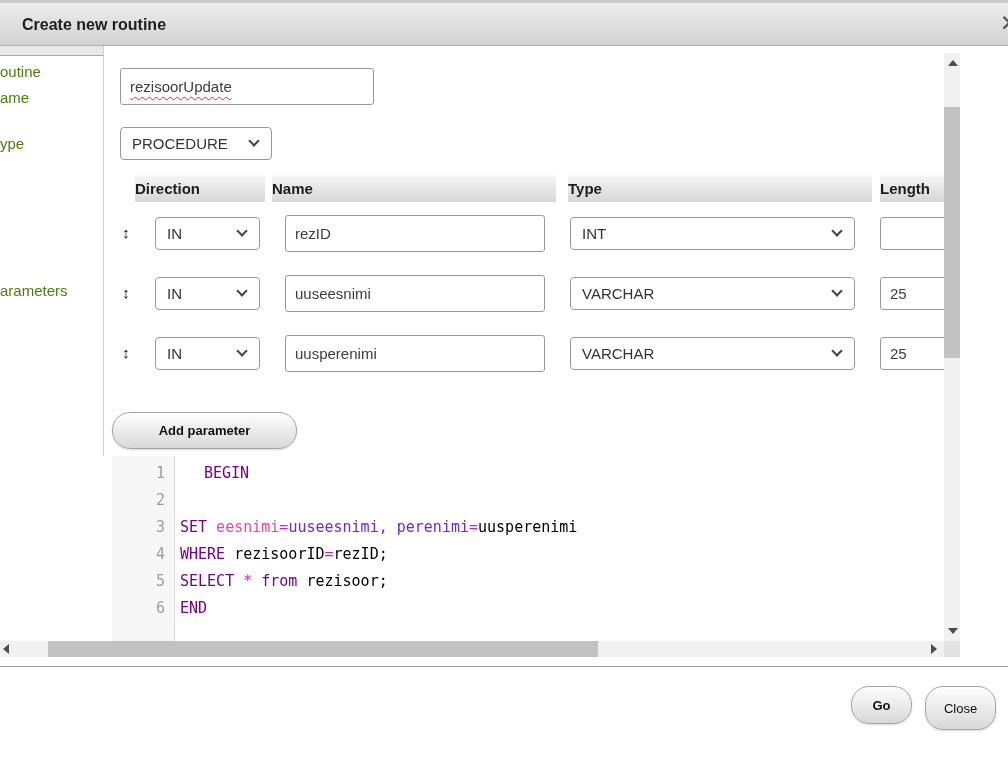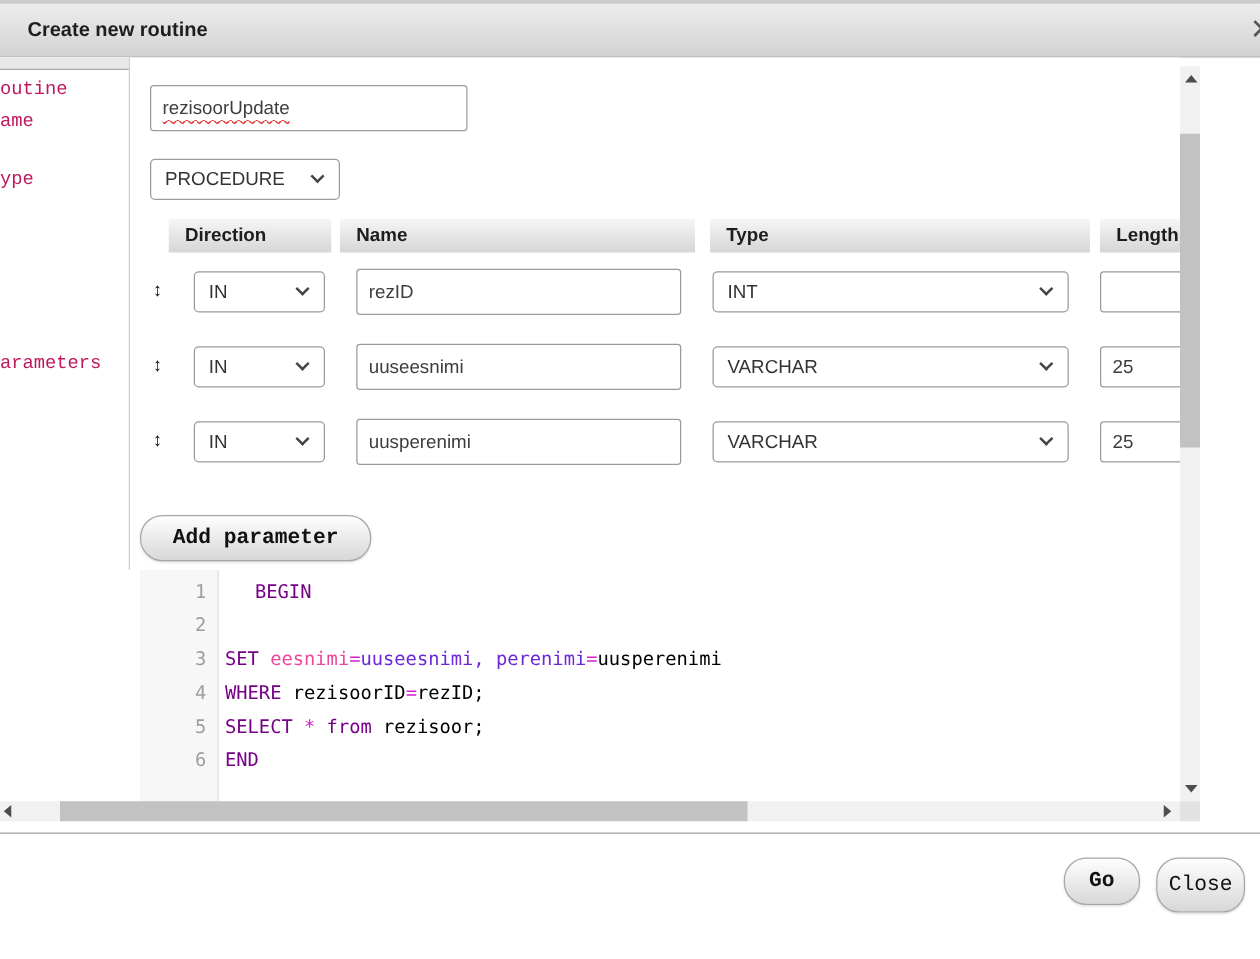--- a/index.html
+++ b/index.html
@@ -14,42 +14,42 @@
   .close-x { position:absolute; right:-11px; top:7px; font-size:23px; color:#555; cursor:pointer; }
 
   
   .content { position:absolute; left:0; top:46px; width:944px; height:595px;
              overflow:hidden; background:#fff; }
 
   .remnant { position:absolute; left:0; top:0; width:103px; height:10px;
              background:#e9e9e9; border-bottom:1px solid #a8a8a8; }
   .colborder { position:absolute; left:103px; top:0; width:1px; height:410px; background:#cfcfcf; }
 
-  .lbl { position:absolute; font-size:15px; color:#be185d;font-family:Liberation Mono, monospace; }
+  .lbl { position:absolute; font-size:15px; color:#4d7c0f; }
 
   .fake-input, .finput { background:#fff; border:1px solid #9a9a9a; border-radius:3px;
     font-size:15px; color:#3d3d3d; display:flex; align-items:center; padding-left:9px; }
   input.finput { display:block; padding-left:9px; font-family:"Liberation Sans",sans-serif; outline:none; }
   .wavy { text-decoration:underline wavy #e03030 1px; text-underline-offset:4px; }
 
   .combo { position:absolute; background:#fff; border:1px solid #9a9a9a; border-radius:4px;
     font-size:15px; color:#333; display:flex; align-items:center; padding-left:11px; cursor:default; }
   .chev { position:absolute; right:13px; top:50%; width:8px; height:8px; margin-top:-7px;
     border-right:2px solid #454545; border-bottom:2px solid #454545; transform:rotate(45deg); }
 
   .thead { position:absolute; height:27px; background:linear-gradient(#f6f6f6,#d6d6d6);
-    font-size:15px; font-weight:bold; color:#1d1d1d; line-height:27px; padding-left:13px; }
+    font-size:15px; font-weight:bold; color:#1d1d1d; line-height:27px; }
 
   .handle { position:absolute; width:16px; font-size:15px; font-weight:bold; color:#111;
             text-align:center; cursor:grab; }
 
   .pillbtn { position:absolute; border:1px solid #a5a5a5; border-radius:18px;
-    background:linear-gradient(#fefefe,#d8d8d8); font-size:17px; color:#111;
+    background:linear-gradient(#fefefe,#d8d8d8); font-size:13px; color:#111;
     display:flex; align-items:center; justify-content:center; cursor:pointer;
-    box-shadow:0 1px 2px rgba(0,0,0,0.15); font-family:Liberation Mono, monospace; }
+    box-shadow:0 1px 2px rgba(0,0,0,0.15); font-family:Liberation Sans, sans-serif; }
 
   
   .editor { position:absolute; left:112px; top:410px; width:832px; height:185px; background:#fff; }
   .gutter-bg { position:absolute; left:0; top:0; width:63px; height:185px;
     background:#f7f7f7; border-right:1px solid #ddd; }
   .code-lines { position:absolute; left:0; top:4px; width:100%; }
   .cl { display:flex; height:27px; line-height:27px;
         font-family:"DejaVu Sans Mono", monospace; font-size:15px; }
   .ln { width:63px; padding-right:10px; text-align:right; flex:none; }
   .ct { padding-left:5px; white-space:pre; }

